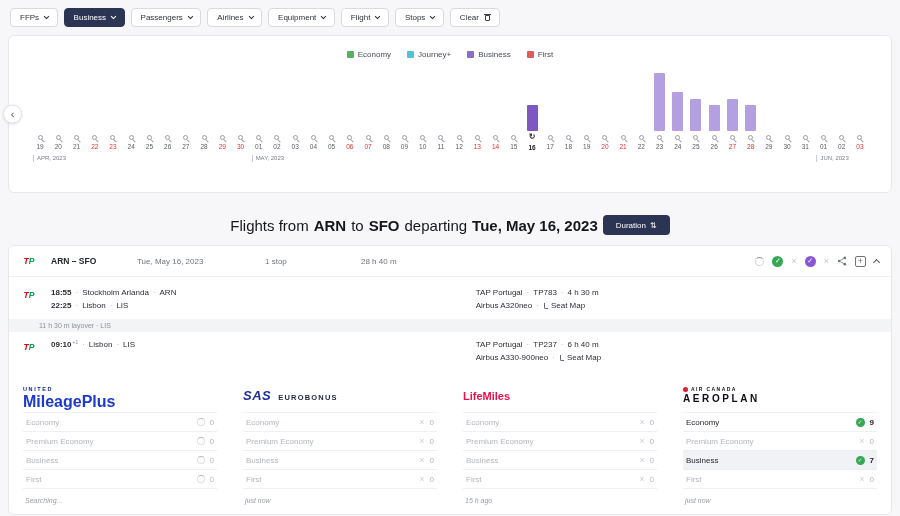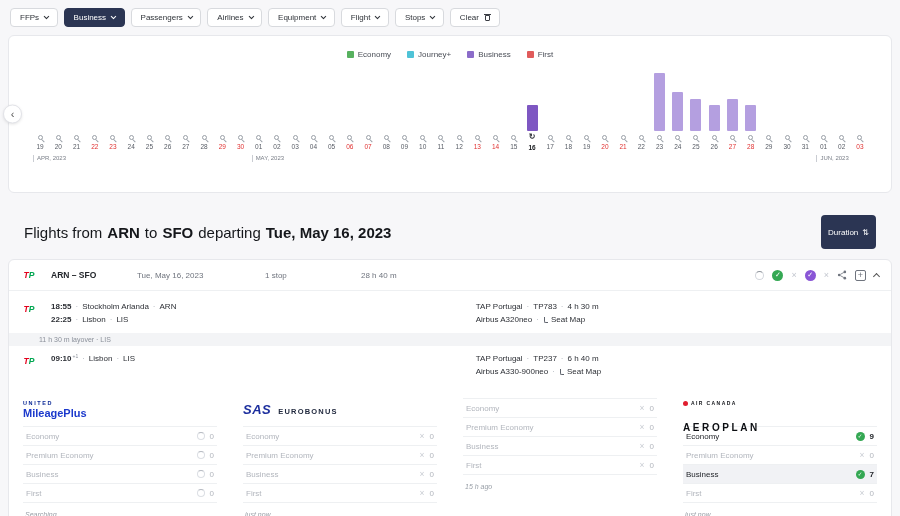--- a/index.html
+++ b/index.html
@@ -34,25 +34,25 @@
   .icon-search{width:5px;height:5px;border:1px solid #9aa0a8;border-radius:50%;position:relative;margin-top:4px;display:inline-block}
   .icon-search::after{content:"";position:absolute;right:-2.5px;bottom:-2px;width:3.5px;height:1px;background:#9aa0a8;transform:rotate(45deg)}
   .icon-refresh{font-size:8px;line-height:8px;color:#33363c;margin-top:2px;font-weight:700}
   .daynum{font-size:6.5px;color:#565b64;margin-top:3px}
   .daynum.weekend{color:#e03131}
   .daynum.selected{color:#16181c;font-weight:700}
   .month-label{position:absolute;top:88px;left:2px;font-size:6px;color:#7a7f88;white-space:nowrap;
                border-left:1px solid #c9ccd2;padding-left:3px;line-height:7px}
 
   
-  .results-header{display:flex;align-items:center;justify-content:space-between;margin:22px 24px 10px}
+  .results-header{display:flex;align-items:center;justify-content:center;margin:22px 24px 10px}
   .rtitle{font-size:15px;color:#15171b;font-weight:400}
   .rtitle span{margin-right:5px}
   .rtitle .strong{font-weight:700}
-  .sort-btn{background:#2b3553;color:#fff;font-size:8px;border-radius:4px;height:34px;padding:0 7px;
+  .sort-btn{background:#2b3553;color:#fff;font-size:8px;border-radius:4px;height:20px;padding:0 13px;
             display:inline-flex;align-items:center;gap:4px;cursor:pointer}
   .sort-arrows{font-size:8px}
 
   
   .flight-card{margin:0 8px;background:#fff;border:1px solid #e7e8ec;border-radius:6px}
   .fheader{display:flex;align-items:center;padding:7px 12px;border-bottom:1px solid #eef0f2}
   .tap-logo{width:16px;height:16px;display:inline-flex;align-items:center;justify-content:center;
             font-weight:800;font-style:italic;font-size:8.5px;flex:0 0 auto}
   .tp-t{color:#e3001b}.tp-p{color:#00a651}
   .f-field{font-size:8px;color:#6f747e;white-space:nowrap}
@@ -85,27 +85,27 @@
   .dot::before{content:"·"}
   .seatmap{color:#2c2f35}
   .icon-seat{display:inline-block;width:4px;height:6px;border-left:1.5px solid #5f646d;border-bottom:1.5px solid #5f646d;
              border-radius:0 0 0 2px;margin:0 3px 0 1px}
   .layover{background:#f3f4f6;padding:3px 30px;font-size:7px;color:#8b909a;margin:3px 0}
 
   
   .programs{display:grid;grid-template-columns:repeat(4,1fr);column-gap:26px;padding:8px 14px 10px}
   .prog-logo{height:28px;padding-top:2px}
   .ls-united-top{display:block;font-size:5.5px;font-weight:700;letter-spacing:1.6px;color:#0a2896}
-  .ls-united-main{display:block;font-size:11px;font-weight:700;color:#1b39cc;margin-top:1px}
+  .ls-united-main{display:block;font-size:16px;font-weight:700;color:#1b39cc;margin-top:1px}
   .ls-sas-main{display:inline-block;font-size:13px;font-weight:800;font-style:italic;color:#1d2f9e;letter-spacing:.5px}
   .ls-sas-sub{display:inline-block;font-size:7.5px;font-weight:700;letter-spacing:1.2px;color:#222a3f;margin-left:7px}
   .ls-lifemiles-main{display:block;font-size:11px;font-weight:700;color:#e8114b;margin-top:4px}
   .ls-aeroplan-top{display:block;font-size:5px;font-weight:700;letter-spacing:1.4px;color:#121419}
   .ls-aeroplan-top::before{content:"";display:inline-block;width:5px;height:5px;border-radius:50%;background:#e01e2f;margin-right:3px;vertical-align:middle}
-  .ls-aeroplan-main{display:block;font-size:10px;font-weight:800;letter-spacing:2.6px;color:#0c0e12;margin-top:16px}
+  .ls-aeroplan-main{display:block;font-size:10px;font-weight:800;letter-spacing:2.6px;color:#0c0e12;margin-top:1px}
   .cabins{border-top:1px solid #eef0f2}
   .cabin{display:flex;align-items:center;justify-content:space-between;height:19px;border-bottom:1px solid #eef0f2;
          font-size:8px;color:#b2b6bd;padding:0 3px;cursor:pointer}
   .cabin.avail{color:#23262b;font-weight:500}
   .cabin.hl{background:#f1f2f5}
   .cab-right{display:flex;align-items:center;gap:5px}
   .count{font-size:8px;color:#b2b6bd}
   .cabin.avail .count{color:#23262b;font-weight:700}
   .mini-x::before{content:"×";color:#c9ccd3;font-size:8.5px}
   .mini-check{width:9px;height:9px;border-radius:50%;background:#34a853;position:relative;display:inline-block}
@@ -788,20 +788,23 @@
 
       <span class="mini-x"></span>
 
       <span class="count">0</span>
     </span>
   </div>
         </div>
     <div class="status">just now</div>
   </div>
       <div class="program">
+    <div class="prog-logo">
+          <span class="ls-lifemiles-main">LifeMiles</span>
+        </div>
     <div class="cabins">
           <div class="cabin">
     <span class="cab-label">Economy</span>
     <span class="cab-right">
 
       <span class="mini-x"></span>
 
       <span class="count">0</span>
     </span>
   </div>

